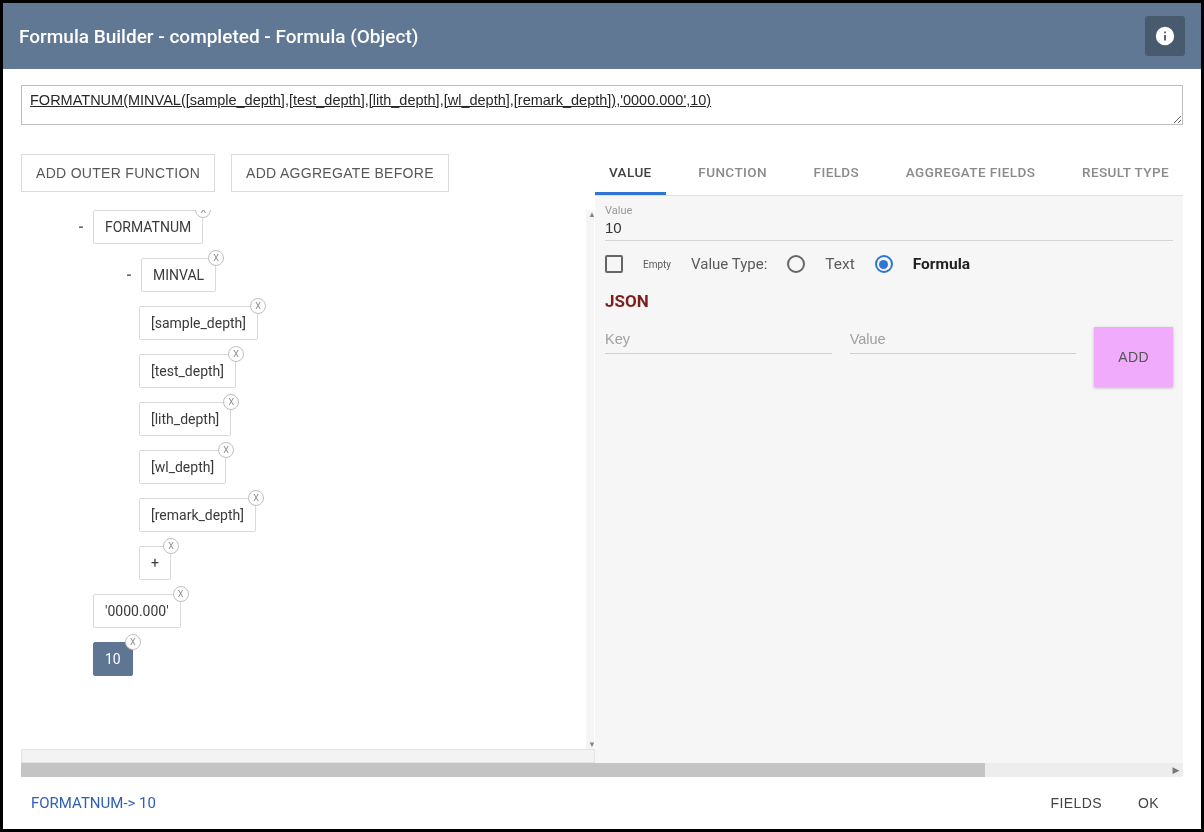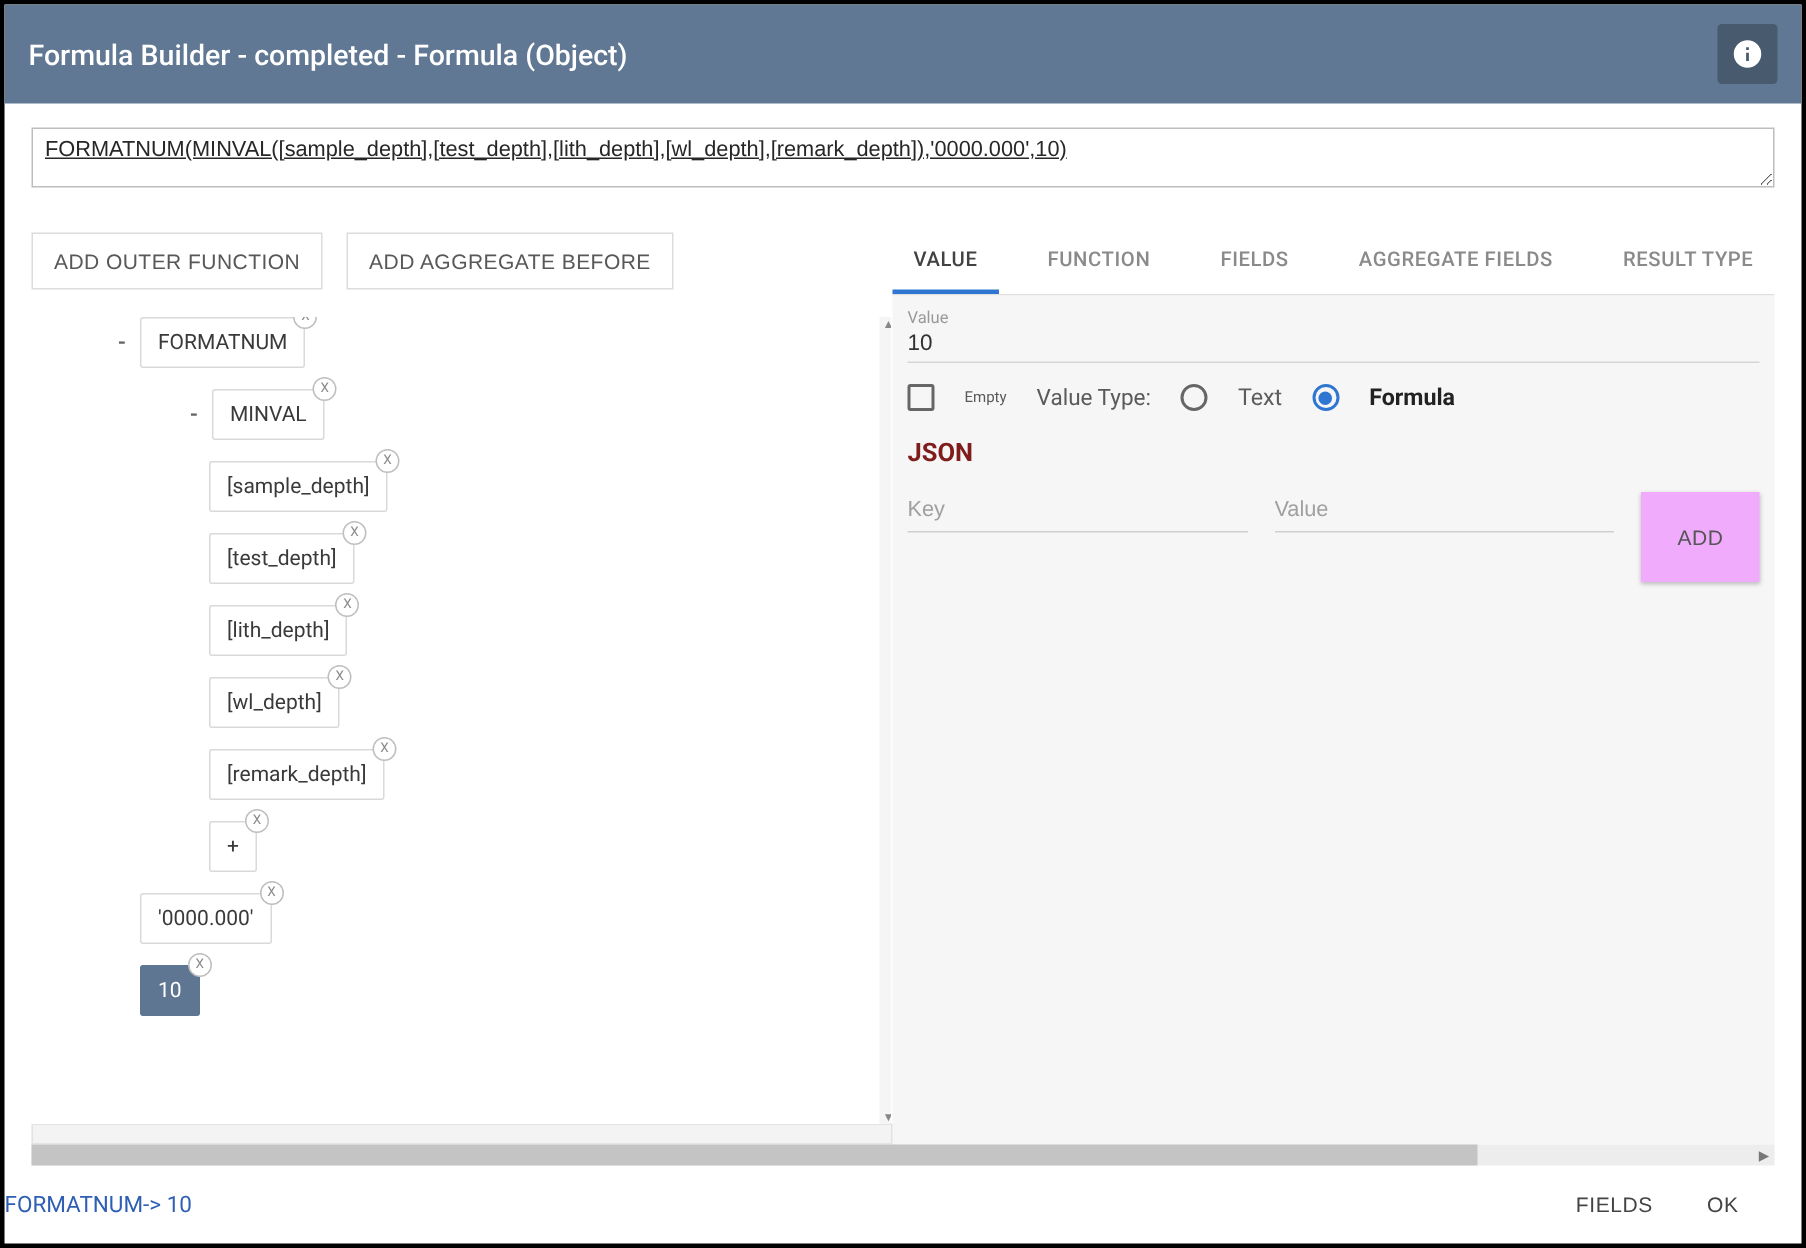--- a/index.html
+++ b/index.html
@@ -60,21 +60,21 @@
 .json-in { flex: 1; border: none; border-bottom: 1px solid #cfcfcf; background: transparent; font-size: 14.5px; padding: 4px 0 6px; color: #333; outline: none; }
 .json-in::placeholder { color: #a0a0a0; }
 .add-btn { background: #f0abfc; border: none; box-shadow: 0 1px 3px rgba(0,0,0,0.25); padding: 22px 24px; font-size: 14px; font-weight: 500; color: #555; cursor: pointer; letter-spacing: 0.4px; }
 
 .bottom-scroll { height: 14px; margin: 0 18px; background: #ededed; position: relative; }
 .bottom-scroll .thumb { position: absolute; left: 0; top: 0; height: 100%; width: 83%; background: #c4c4c4; }
 .bottom-scroll .arrow { position: absolute; top: 0; width: 14px; height: 100%; display:flex;align-items:center;justify-content:center; color:#777; font-size: 9px; }
 .bottom-scroll .arrow.left { left: 0; }
 .bottom-scroll .arrow.right { right: 0; }
 
-.footer { display: flex; align-items: center; padding: 10px 24px 10px 0; }
+.footer { display: flex; align-items: center; padding: 10px 24px 10px 28px; }
 .breadcrumb { color: #2f5fb5; font-size: 15px; flex: 1; }
 .ft-btn { background: none; border: none; font-size: 14px; font-weight: 500; color: #444; padding: 8px 18px; cursor: pointer; letter-spacing: 0.4px; }
 
 .mini-vscroll { position: absolute; right: -4px; top: 0; width: 12px; height: 100%; background: #f5f5f5; display:flex; flex-direction:column; align-items:center; justify-content:space-between; font-size:8px; color:#888; }
 </style>
 </head>
 <body>
 
 <div class="window">
 

